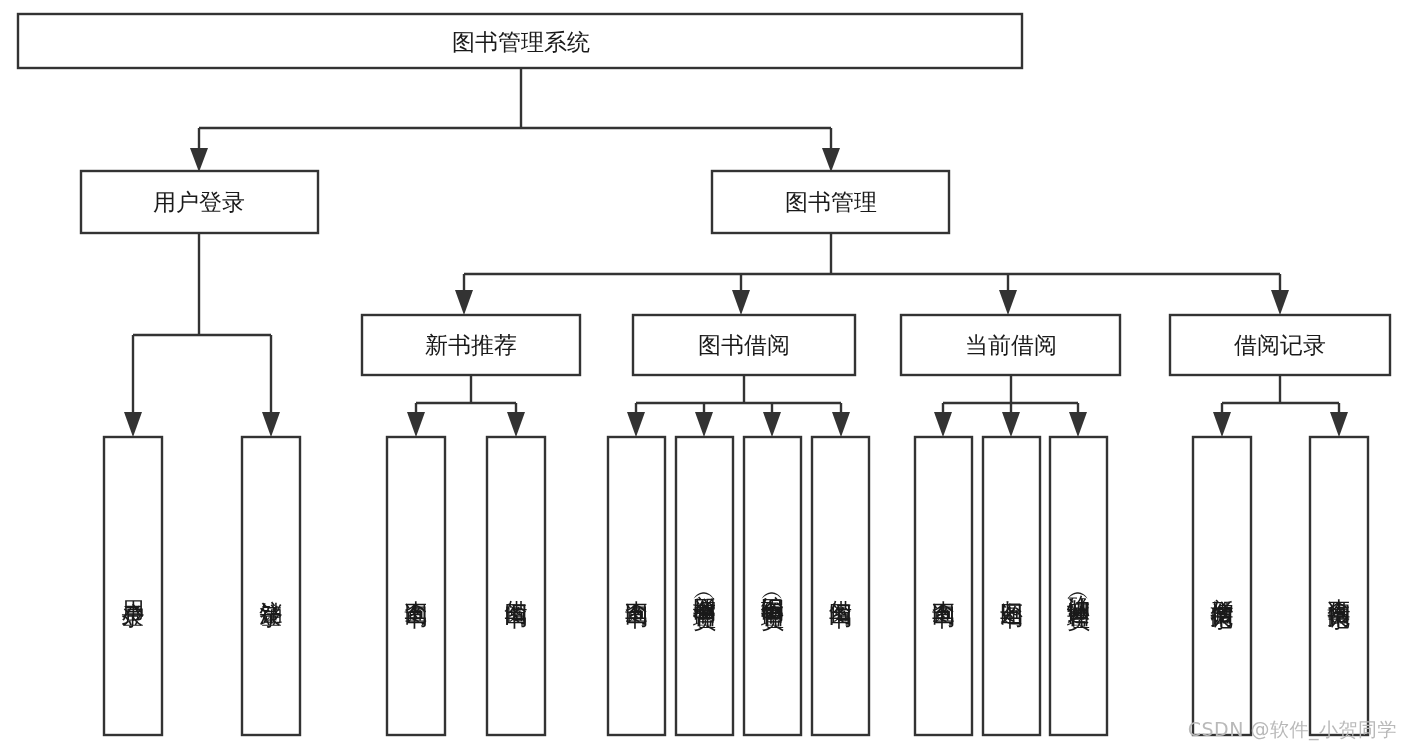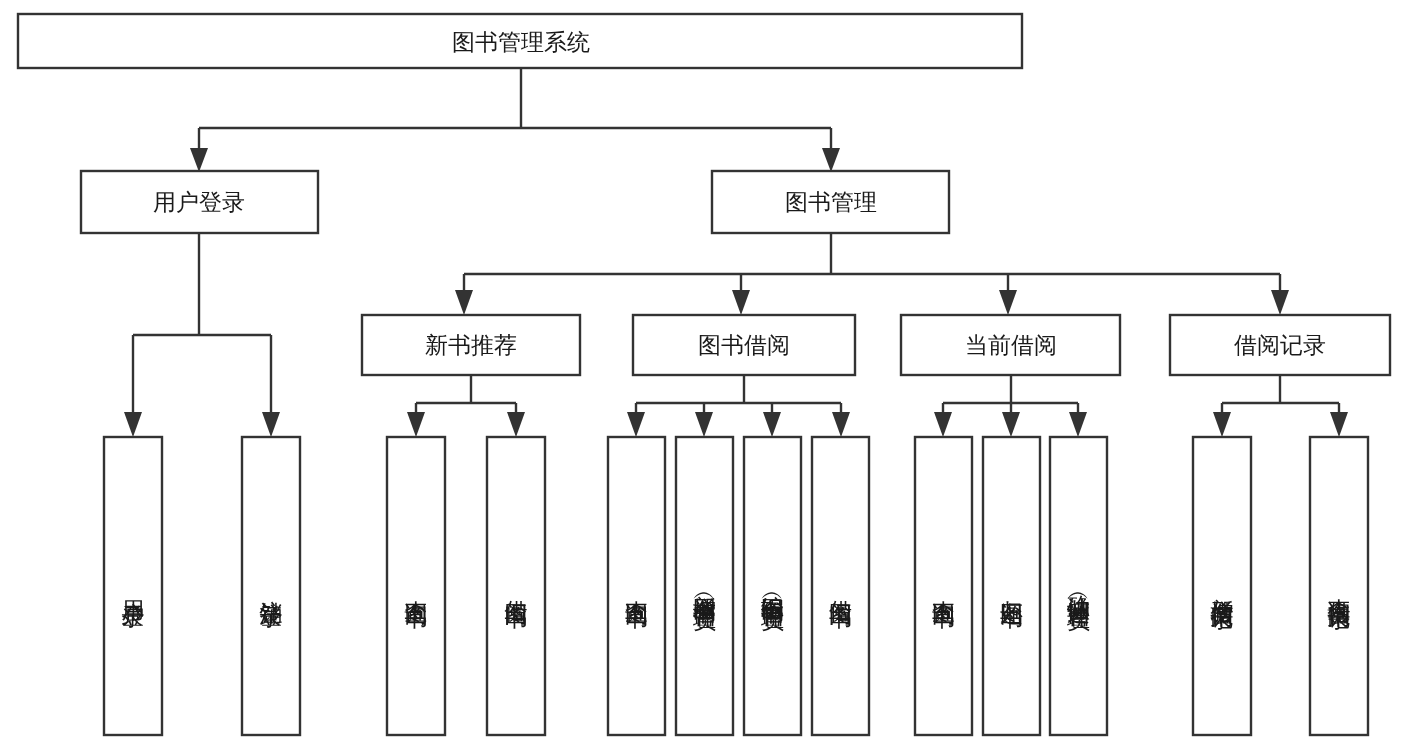--- a/index.html
+++ b/index.html
@@ -212,14 +212,15 @@
   <div class="vlabel" style="left:608px; top:437px; width:57px; height:298px;">查询图书</div>
   <div class="vlabel" style="left:676px; top:437px; width:57px; height:298px;">新增图书（管理员）</div>
   <div class="vlabel" style="left:744px; top:437px; width:57px; height:298px;">编辑图书（管理员）</div>
   <div class="vlabel" style="left:812px; top:437px; width:57px; height:298px;">借阅图书</div>
   <div class="vlabel" style="left:915px; top:437px; width:57px; height:298px;">查询图书</div>
   <div class="vlabel" style="left:983px; top:437px; width:57px; height:298px;">归还图书</div>
   <div class="vlabel" style="left:1050px; top:437px; width:57px; height:298px;">确认归还（管理员）</div>
   <div class="vlabel" style="left:1193px; top:437px; width:58px; height:298px;">新增借阅记录</div>
   <div class="vlabel" style="left:1310px; top:437px; width:58px; height:298px;">查询借阅记录</div>
 
+  <div class="watermark">CSDN @软件_小贺同学</div>
 
 </div>
 
 </body></html>

